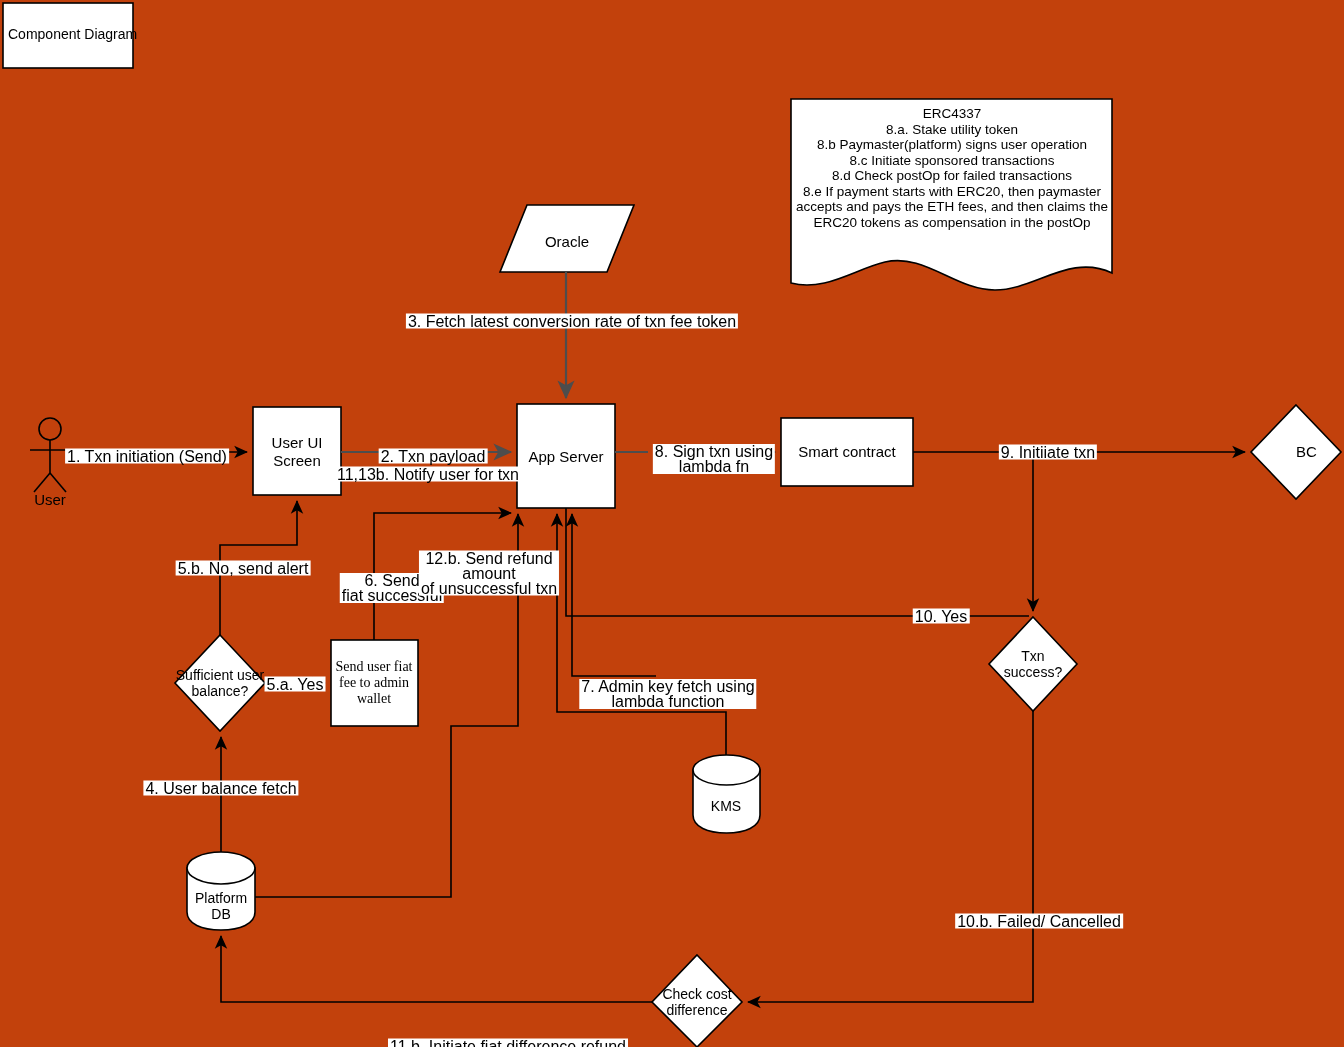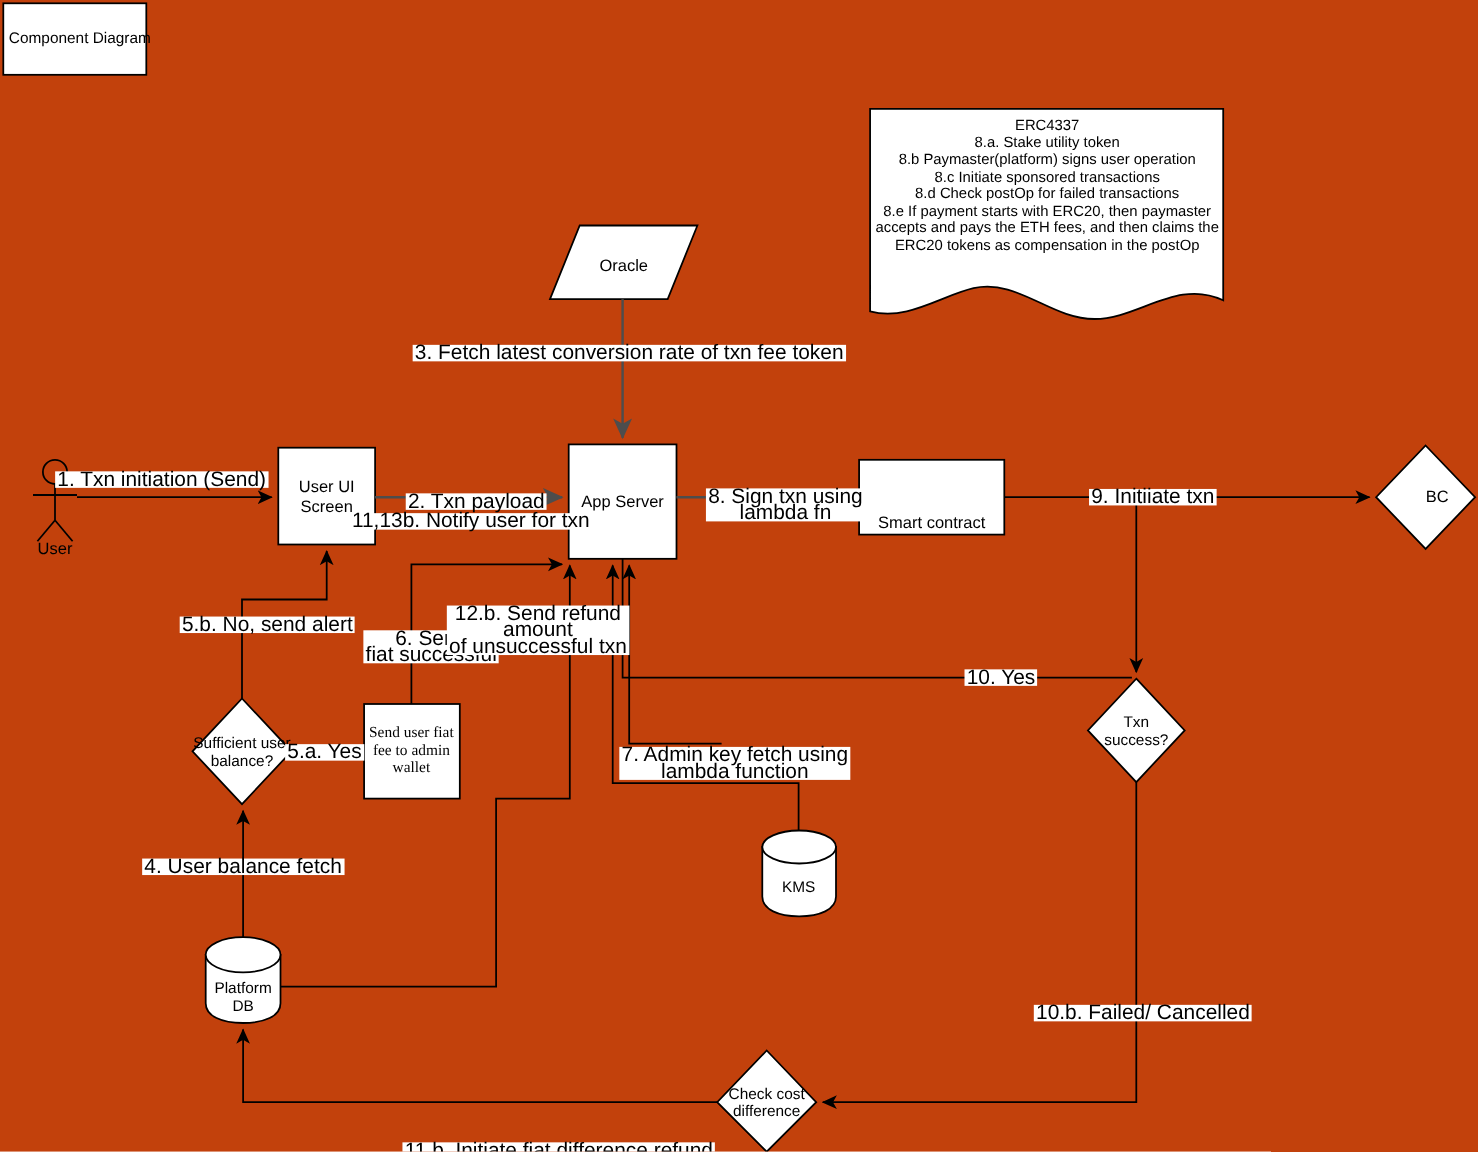--- a/index.html
+++ b/index.html
@@ -38,21 +38,21 @@
     stroke-width: 1.6;
   }
   .conn-gray {
     fill: none;
     stroke: #4d4d4d;
     stroke-width: 2.2;
   }
   .lbl {
     position: absolute;
     font-family: "Liberation Sans", sans-serif;
-    font-size: 19px;
+    font-size: 16px;
     color: #000000;
     line-height: 15px;
     white-space: pre;
     text-align: center;
     transform: translate(-50%, -50%);
     background: #ffffff;
     padding: 0 2px;
   }
   .node-text {
     position: absolute;
@@ -177,50 +177,50 @@
 8.c Initiate sponsored transactions
 8.d Check postOp for failed transactions
 8.e  If payment starts with ERC20, then paymaster
 accepts and pays the ETH fees, and then claims the
 ERC20 tokens as compensation in the postOp</div>
 
   <div class="node-text" style="left:50px; top:500px;">User</div>
   <div class="node-text" style="left:297px; top:452px;">User UI
 Screen</div>
   <div class="node-text" style="left:566px; top:457px;">App Server</div>
-  <div class="node-text" style="left:847px; top:452px;margin-top:24px;">Smart contract</div>
+  <div class="node-text" style="left:847px; top:452px;">Smart contract</div>
   <div class="node-text" style="left:1296px; top:452px;padding-left:21px;">BC</div>
   <div class="node-text" style="left:567px; top:242px;text-align:right;">Oracle</div>
   <div class="node-text sm" style="left:220px; top:683px;">Sufficient user
 balance?</div>
   <div class="node-text sm" style="left:374px; top:683px;font-family:Liberation Serif, serif;">Send user fiat
 fee to admin
 wallet</div>
   <div class="node-text sm" style="left:1033px; top:664px;">Txn
 success?</div>
   <div class="node-text sm" style="left:726px; top:806px;">KMS</div>
   <div class="node-text sm" style="left:221px; top:906px;">Platform
 DB</div>
   <div class="node-text sm" style="left:697px; top:1002px;">Check cost
 difference</div>
 
-  <div class="lbl" style="left:147px; top:436px;">1. Txn initiation (Send)</div>
+  <div class="lbl" style="left:147px; top:456px;">1. Txn initiation (Send)</div>
   <div class="lbl" style="left:433px; top:456px;">2. Txn payload</div>
   <div class="lbl" style="left:572px; top:321px;">3. Fetch latest conversion rate of txn fee token</div>
   <div class="lbl" style="left:221px; top:788px;">4. User balance fetch</div>
   <div class="lbl" style="left:295px; top:684px;">5.a. Yes</div>
   <div class="lbl" style="left:243px; top:568px;">5.b. No, send alert</div>
   <div class="lbl" style="left:392px; top:588px;">6. Send
 fiat successful</div>
   <div class="lbl" style="left:668px; top:694px;">7. Admin key fetch using
 lambda function</div>
   <div class="lbl" style="left:695px; top:459px;margin-left:19px;">8. Sign txn using
 lambda fn</div>
   <div class="lbl" style="left:1048px; top:452px;">9. Initiiate txn</div>
-  <div class="lbl" style="left:910px; top:616px;text-align:center;">10. Yes</div>
+  <div class="lbl" style="left:941px; top:616px;text-align:center;">10. Yes</div>
   <div class="lbl" style="left:1039px; top:921px;">10.b. Failed/ Cancelled</div>
   <div class="lbl" style="left:428px; top:474px;">11,13b. Notify user for txn</div>
   <div class="lbl" style="left:508px; top:1046px;">11.b. Initiate fiat difference refund</div>
   <div class="lbl" style="left:489px; top:573px;">12.b. Send refund
 amount
 of unsuccessful txn</div>
 
 </div>
 
 </body></html>

